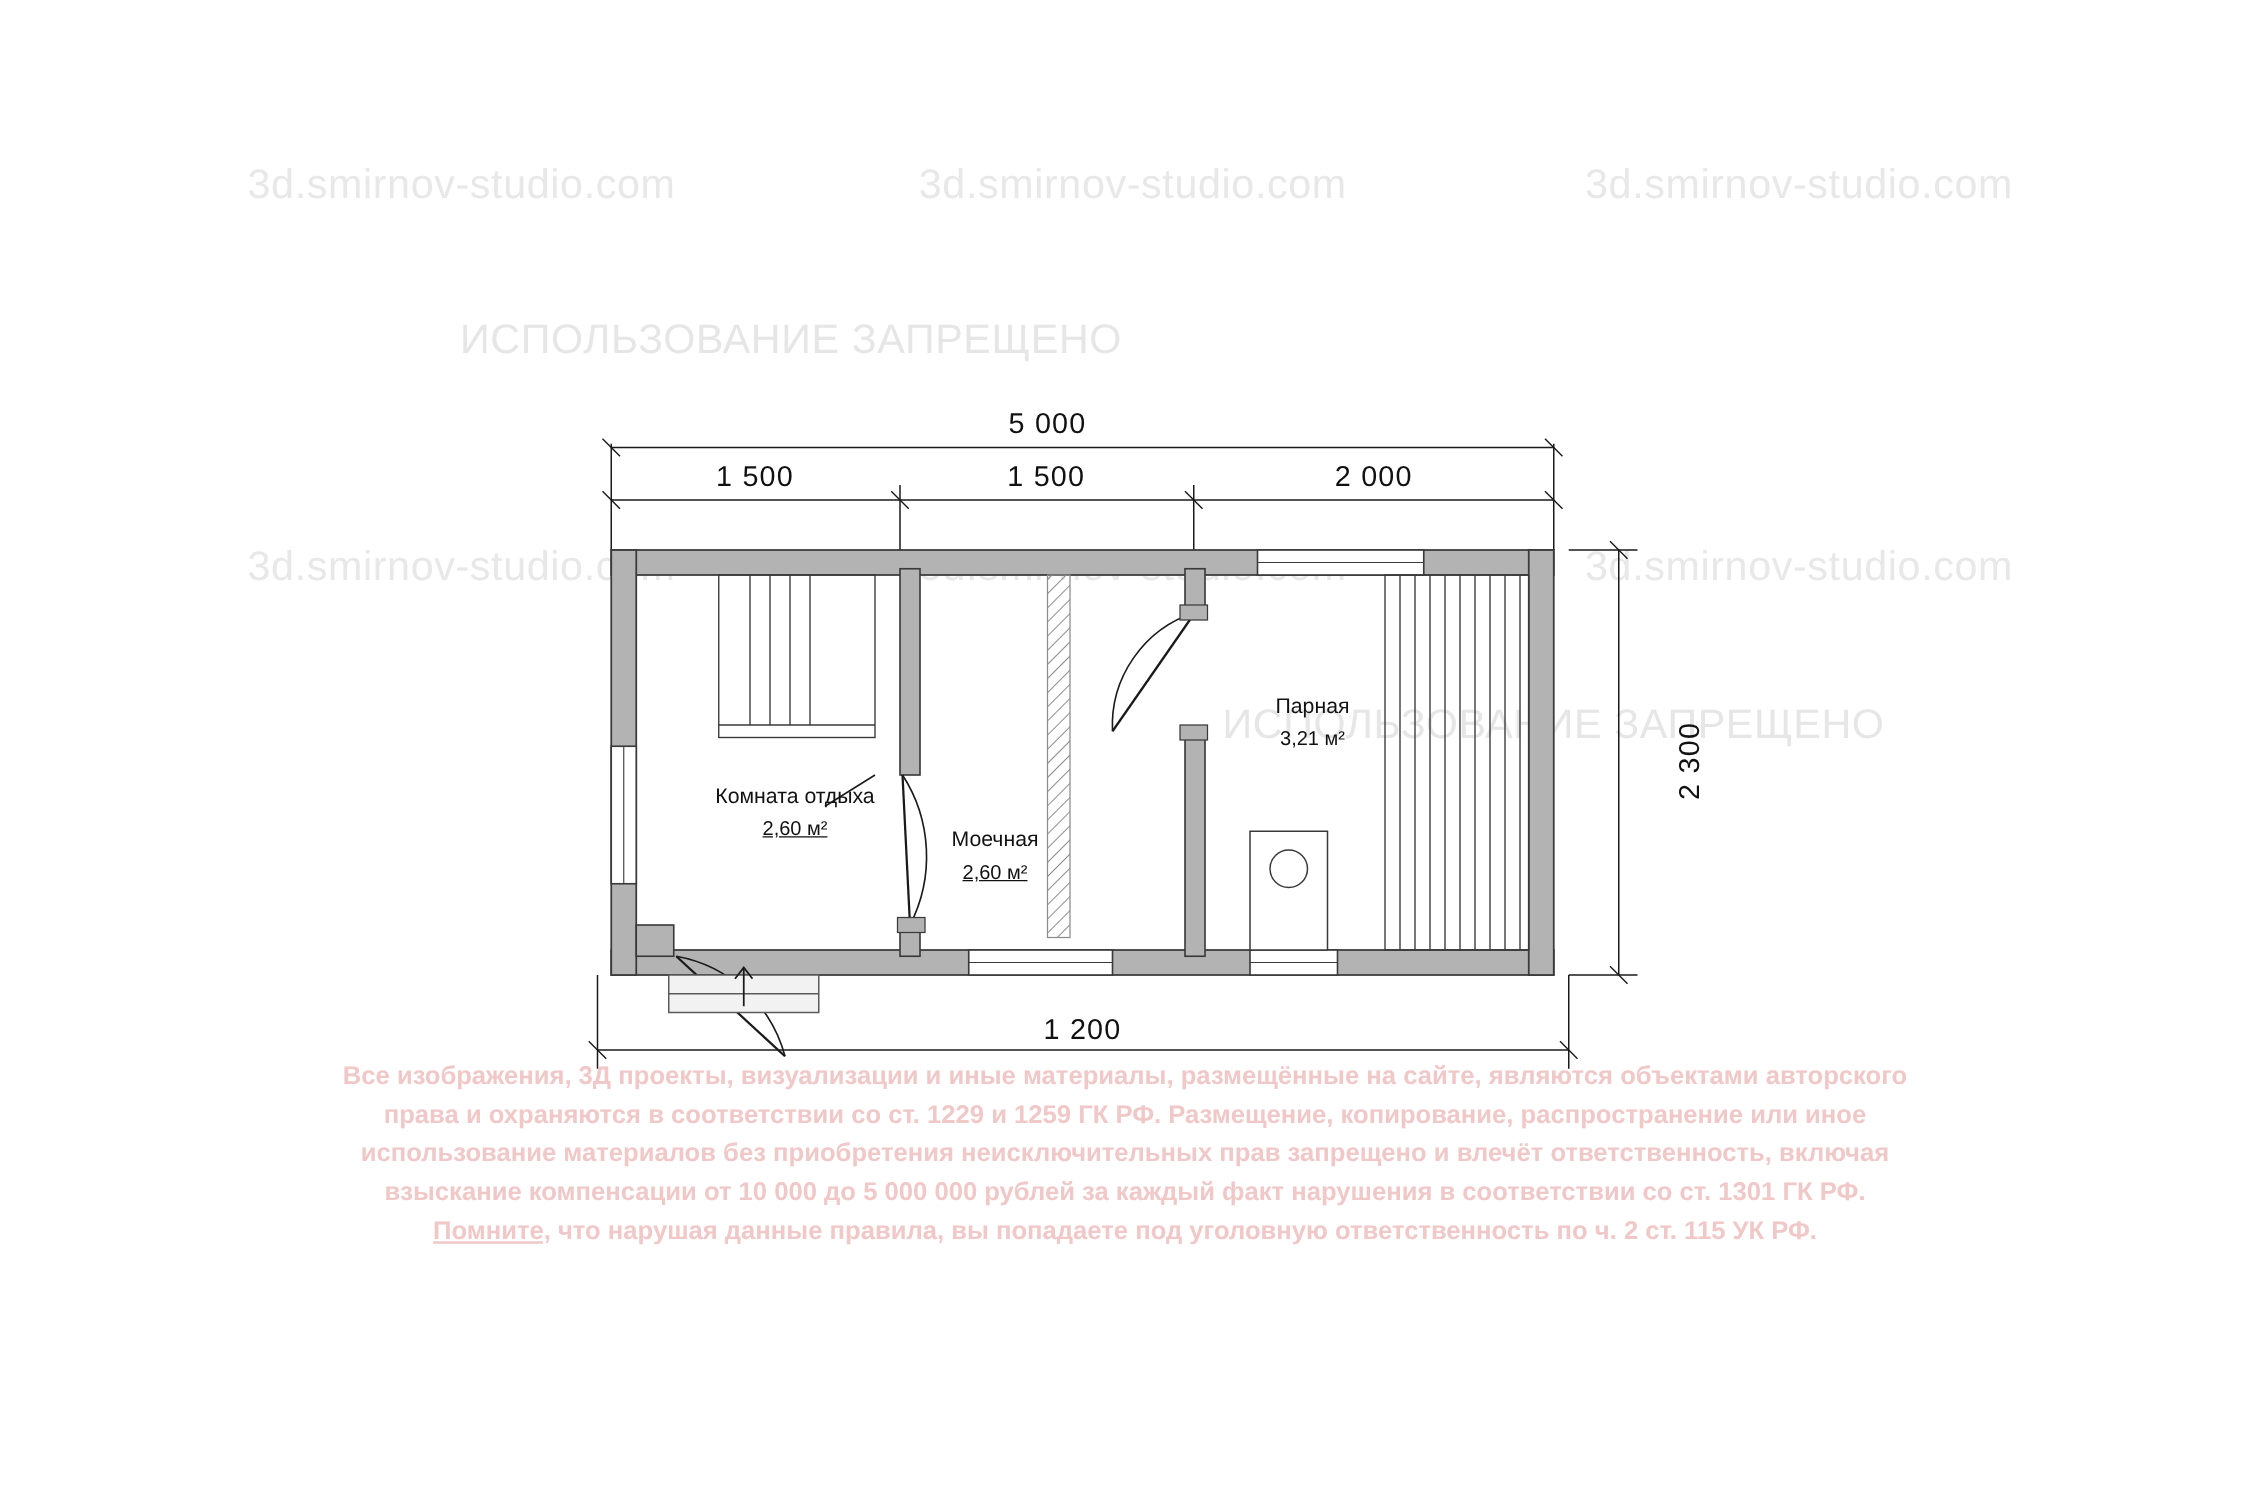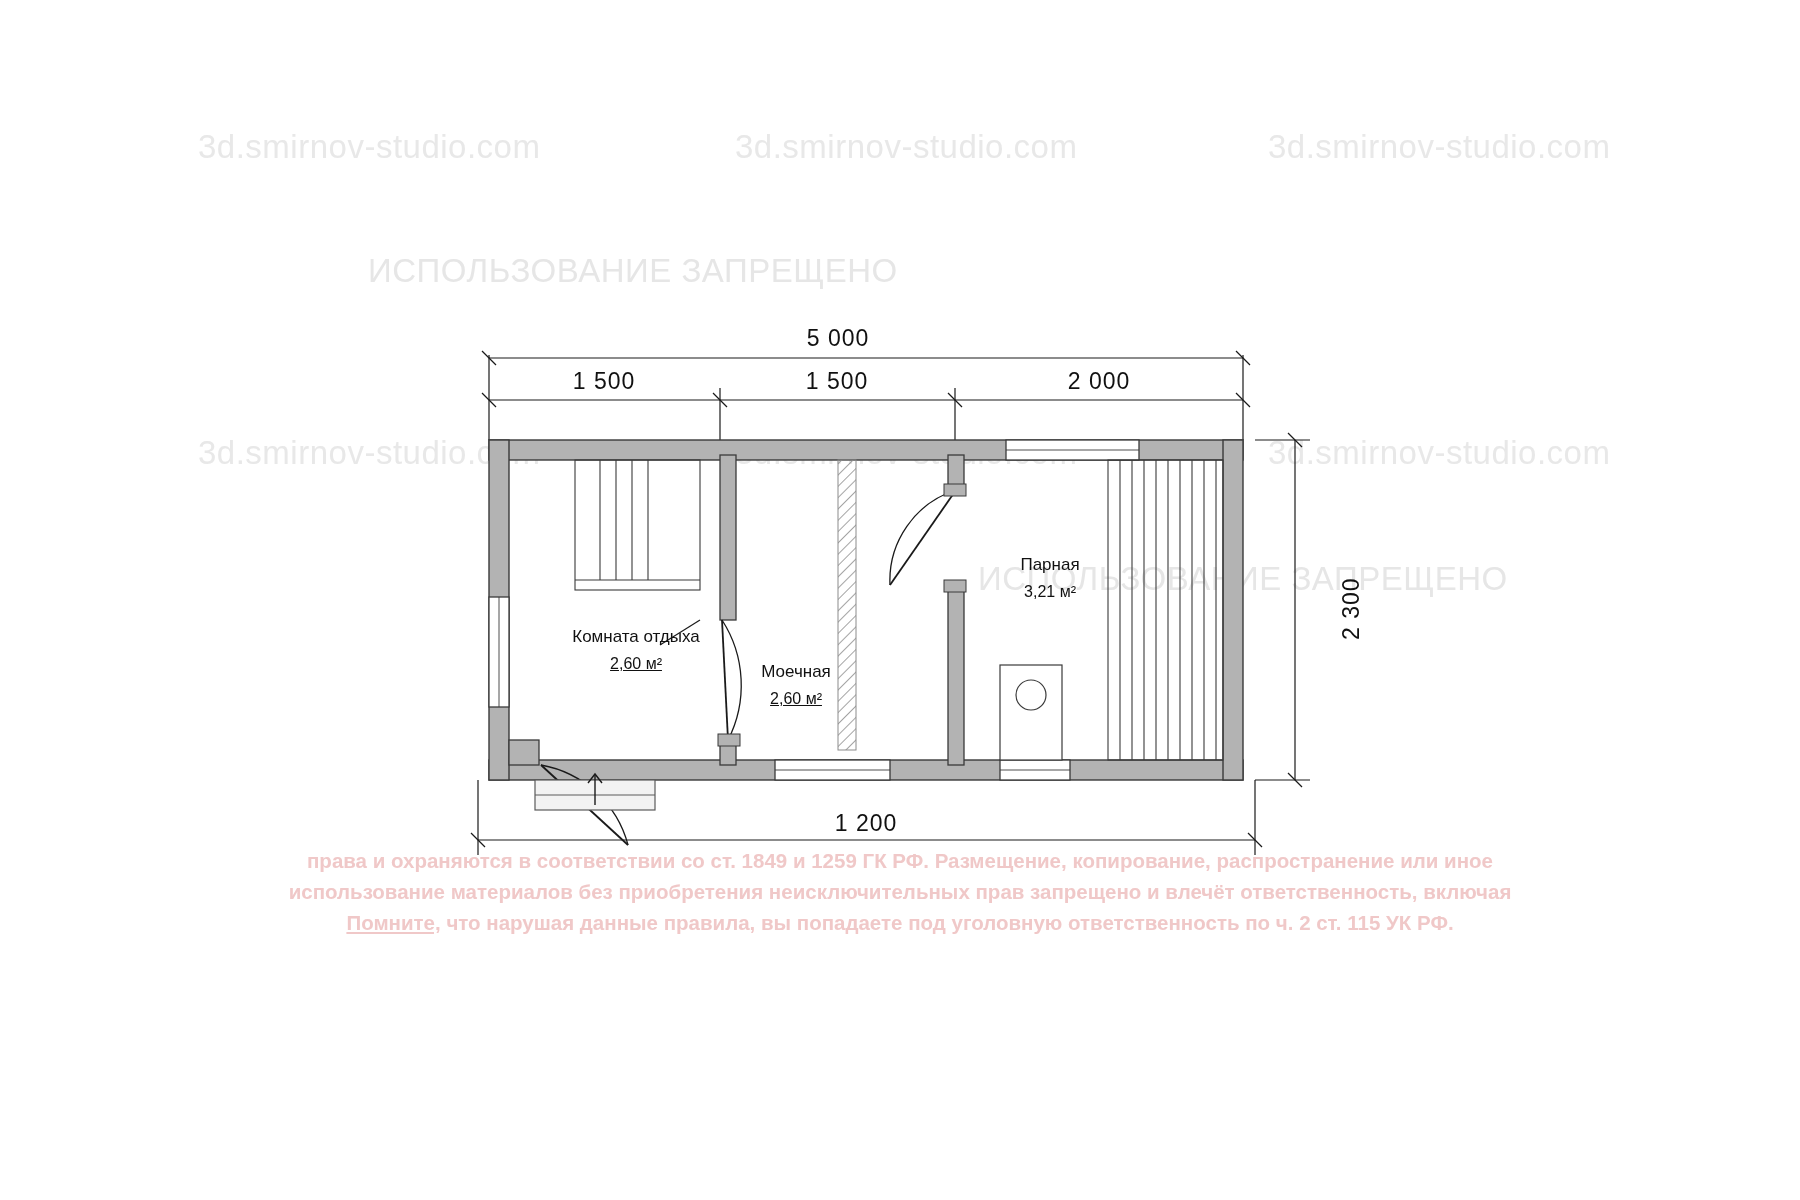--- a/index.html
+++ b/index.html
@@ -241,18 +241,20 @@
   <div class="lbl room-area" style="left:636px; top:655px; transform:translateX(-50%); text-decoration:underline;">2,60 м²</div>
 
   <div class="lbl room-name" style="left:796px; top:662px; transform:translateX(-50%);">Моечная</div>
   <div class="lbl room-area" style="left:796px; top:690px; transform:translateX(-50%); text-decoration:underline;">2,60 м²</div>
 
   <div class="lbl room-name" style="left:1050px; top:555px; transform:translateX(-50%);">Парная</div>
   <div class="lbl room-area" style="left:1050px; top:583px; transform:translateX(-50%);">3,21 м²</div>
 </div>
 
 <div id="legal">
-  <div>права и охраняются в соответствии со ст. 1849 и 1259 ГК РФ. Размещение, копирование, распространение или иное</div>
+  <div>Все изображения, 3Д проекты, визуализации и иные материалы, размещённые на сайте, являются объектами авторского</div>
+  <div>права и охраняются в соответствии со ст. 1229 и 1259 ГК РФ. Размещение, копирование, распространение или иное</div>
   <div>использование материалов без приобретения неисключительных прав запрещено и влечёт ответственность, включая</div>
+  <div>взыскание компенсации от 10 000 до 5 000 000 рублей за каждый факт нарушения в соответствии со ст. 1301 ГК РФ.</div>
   <div>
     <span class="u">Помните,</span><span> что нарушая данные правила, вы попадаете под уголовную ответственность по ч. 2 ст. 115 УК РФ.</span>
   </div>
 </div>
 
 </body></html>

